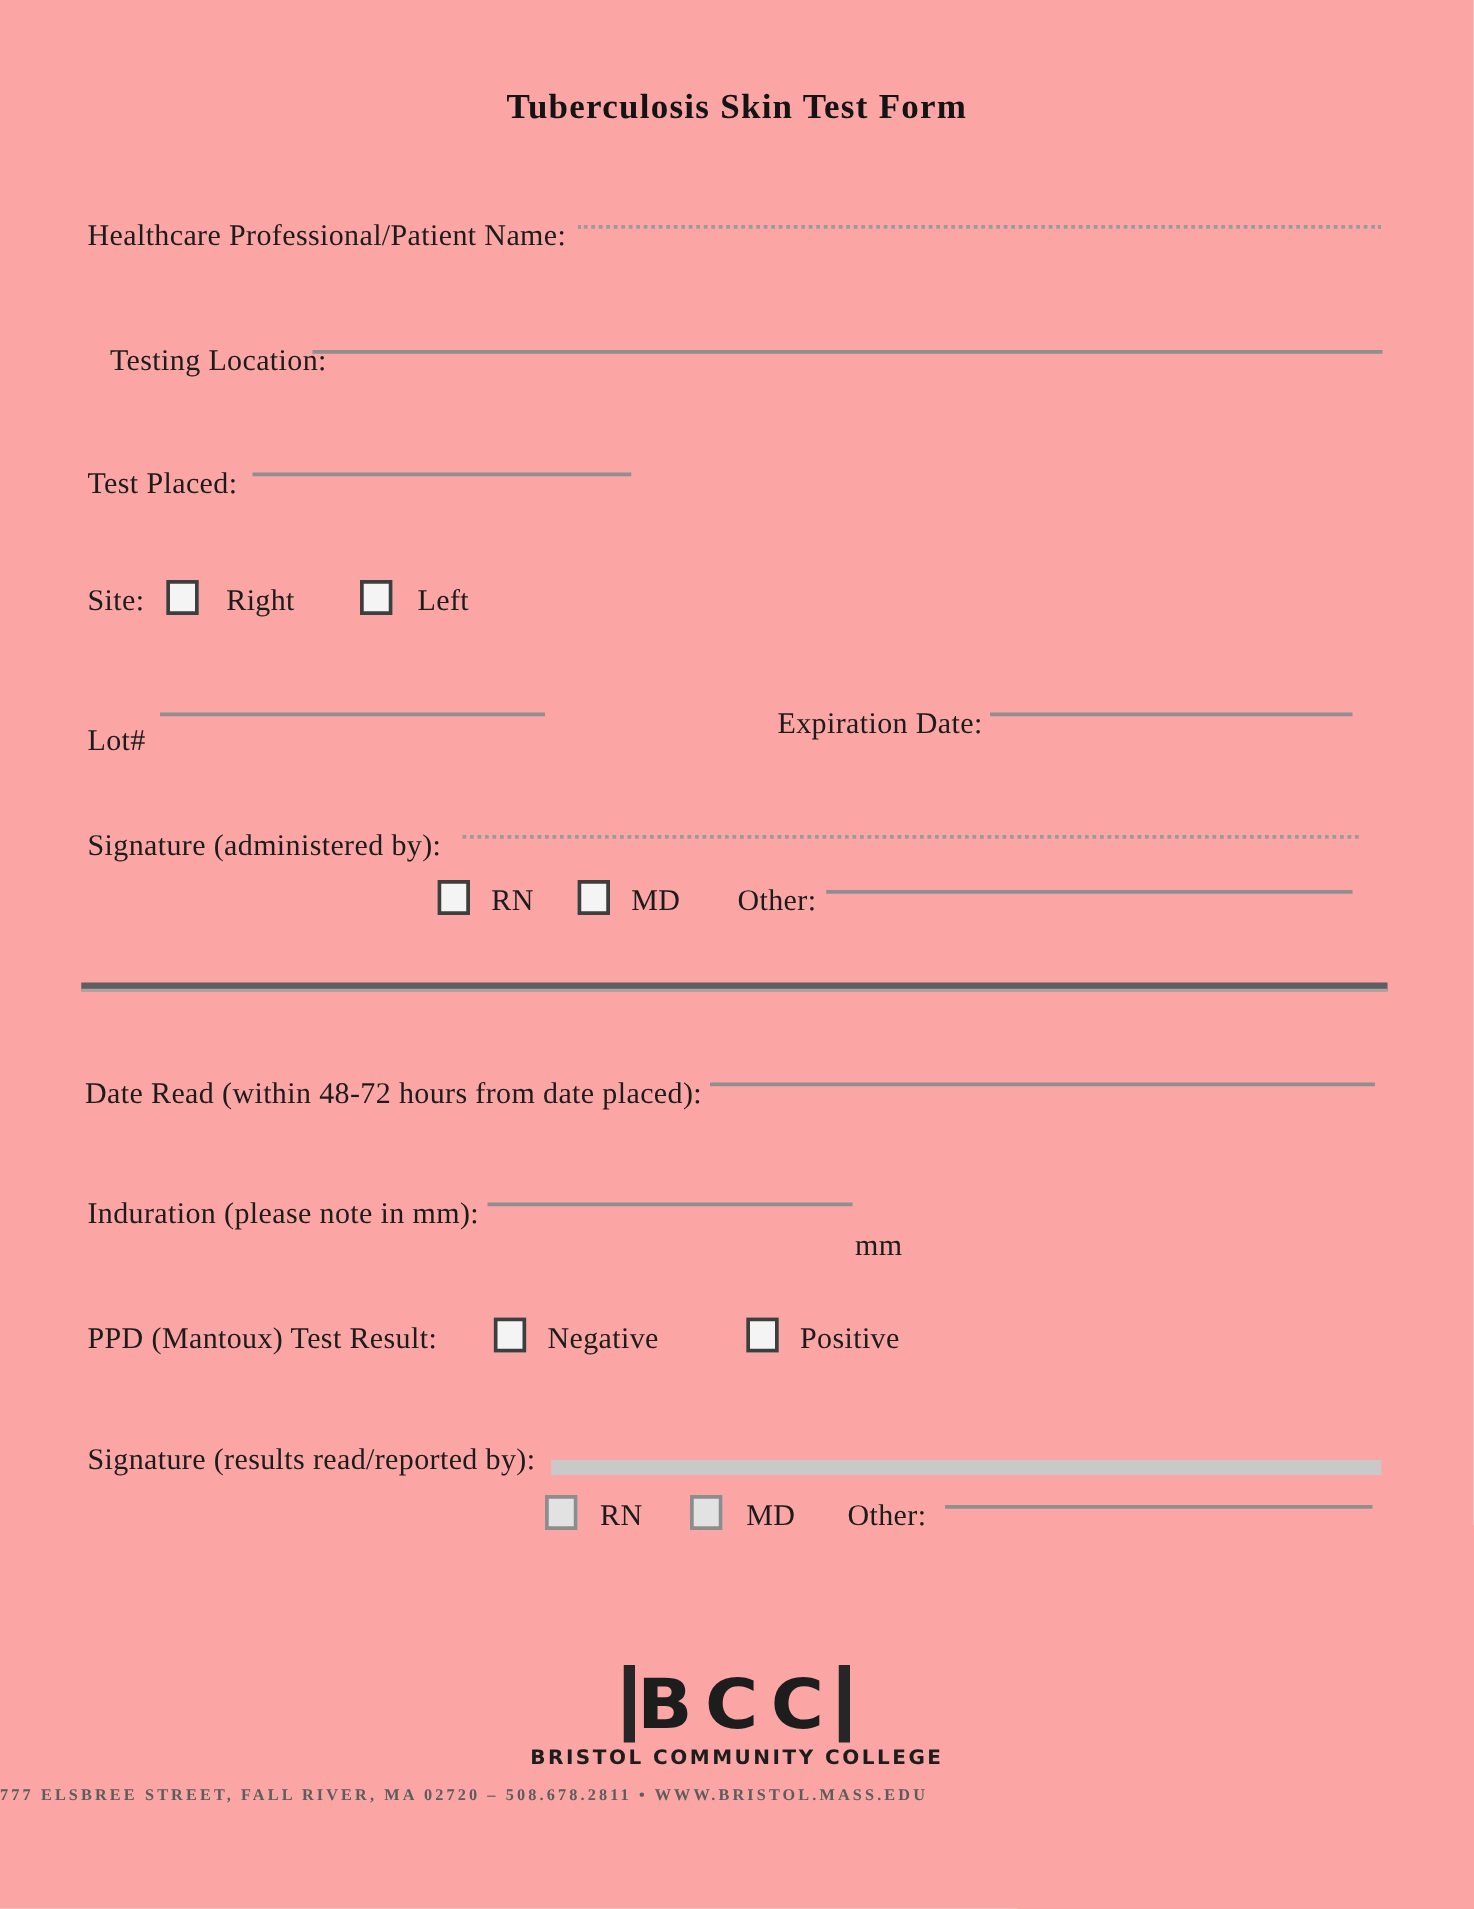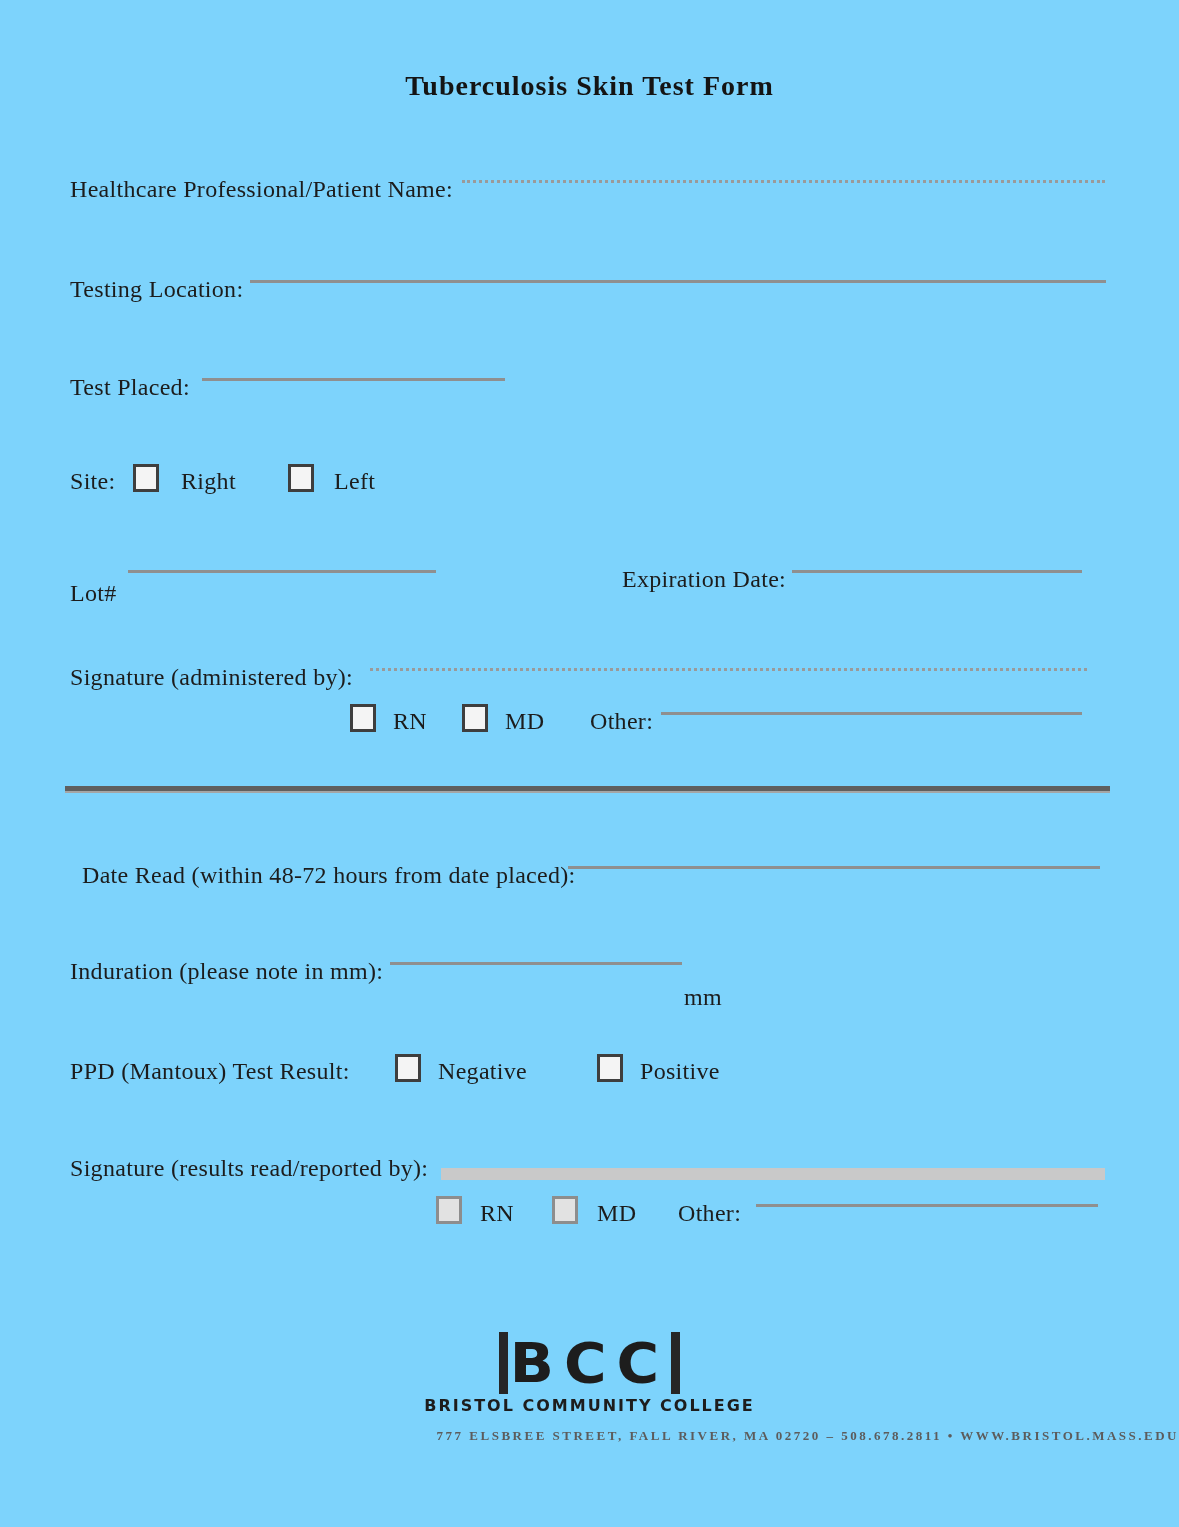--- a/index.html
+++ b/index.html
@@ -3,21 +3,21 @@
 <meta charset="utf-8">
 <style>
   * { margin: 0; padding: 0; box-sizing: border-box; }
   html, body { background: #e8e8e9; }
   body { font-family: "Liberation Serif", "DejaVu Serif", serif; }
   .page {
     position: relative;
     width: 1179px;
     height: 1527px;
     margin: 0 auto;
-    background: #7dd3fc;
+    background: #fca5a5;
     color: #1f1f1f;
     overflow: hidden;
   }
   .title {
     position: absolute;
     top: 70px; left: 0; right: 0;
     text-align: center;
     font-size: 28px;
     font-weight: bold;
     letter-spacing: 1px;
@@ -95,38 +95,38 @@
     font-family: "DejaVu Sans", sans-serif;
     font-weight: bold;
     font-size: 16px;
     letter-spacing: 2px;
     color: #1d1d1d;
   }
   .footer-address {
     position: absolute;
     top: 1428px;
     left: 0; right: 0;
-    text-align: right;
+    text-align: left;
     font-size: 13px;
     letter-spacing: 2.5px;
     color: #5c5c5c;
     font-weight: bold;
   }
 </style>
 </head>
 <body>
 
 <div class="page">
 
   <div class="title">Tuberculosis Skin Test Form</div>
 
   <span class="lbl" style="left:70px; top:176px;">Healthcare Professional/Patient Name:</span>
   <div class="line dotted" style="left:462px; top:180px; width:643px;"></div>
 
-  <span class="lbl" style="left:70px; top:276px;">Testing Location:</span>
+  <span class="lbl" style="left:88px; top:276px;">Testing Location:</span>
   <div class="line" style="left:250px; top:280px; width:856px;"></div>
 
   <span class="lbl" style="left:70px; top:374px;">Test Placed:</span>
   <div class="line" style="left:202px; top:378px; width:303px;"></div>
 
   <span class="lbl" style="left:70px; top:468px;">Site:</span>
   <div class="cb" style="left:133px; top:464px;"></div>
   <span class="lbl" style="left:181px; top:468px;">Right</span>
   <div class="cb" style="left:288px; top:464px;"></div>
   <span class="lbl" style="left:334px; top:468px;">Left</span>
@@ -141,21 +141,21 @@
 
   <div class="cb" style="left:350px; top:704px;"></div>
   <span class="lbl" style="left:393px; top:708px;">RN</span>
   <div class="cb" style="left:462px; top:704px;"></div>
   <span class="lbl" style="left:505px; top:708px;">MD</span>
   <span class="lbl" style="left:590px; top:708px;">Other:</span>
   <div class="line" style="left:661px; top:712px; width:421px;"></div>
 
   <div class="divider"></div>
 
-  <span class="lbl" style="left:82px; top:862px;">Date Read (within 48-72 hours from date placed):</span>
+  <span class="lbl" style="left:68px; top:862px;">Date Read (within 48-72 hours from date placed):</span>
   <div class="line" style="left:568px; top:866px; width:532px;"></div>
 
   <span class="lbl" style="left:70px; top:958px;">Induration (please note in mm):</span>
   <div class="line" style="left:390px; top:962px; width:292px;"></div>
   <span class="lbl" style="left:684px; top:984px;">mm</span>
 
   <span class="lbl" style="left:70px; top:1058px;">PPD (Mantoux) Test Result:</span>
   <div class="cb" style="left:395px; top:1054px;"></div>
   <span class="lbl" style="left:438px; top:1058px;">Negative</span>
   <div class="cb" style="left:597px; top:1054px;"></div>

